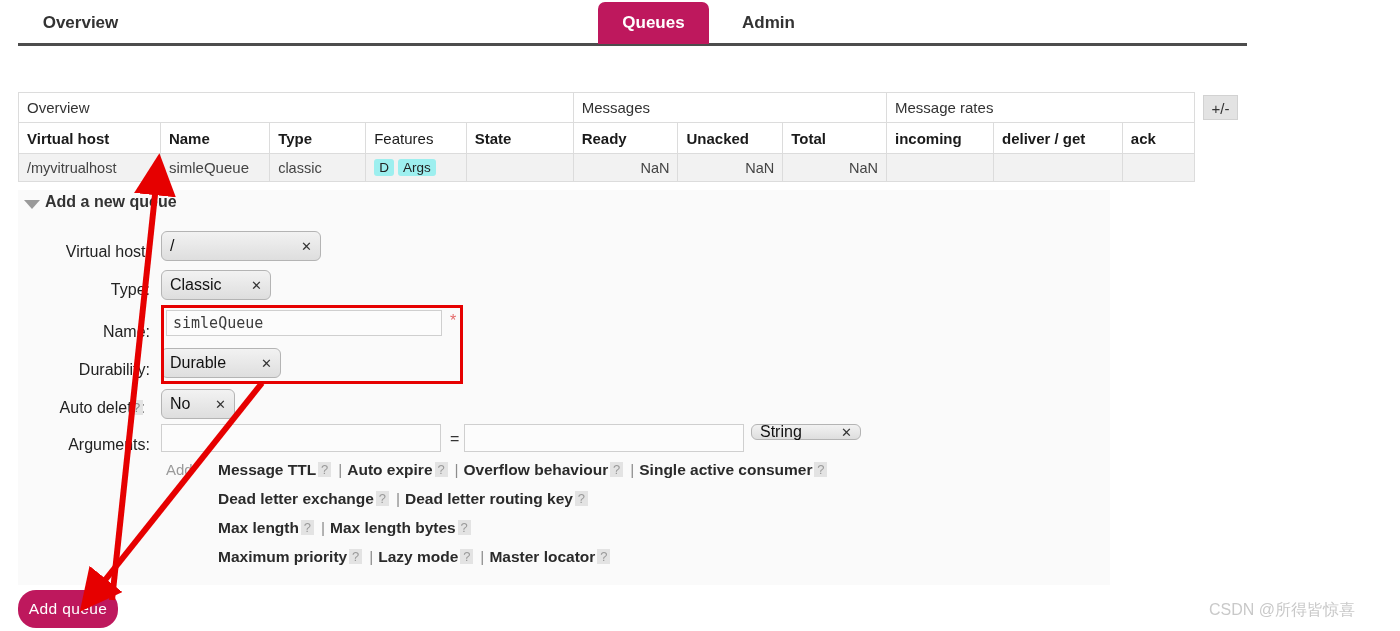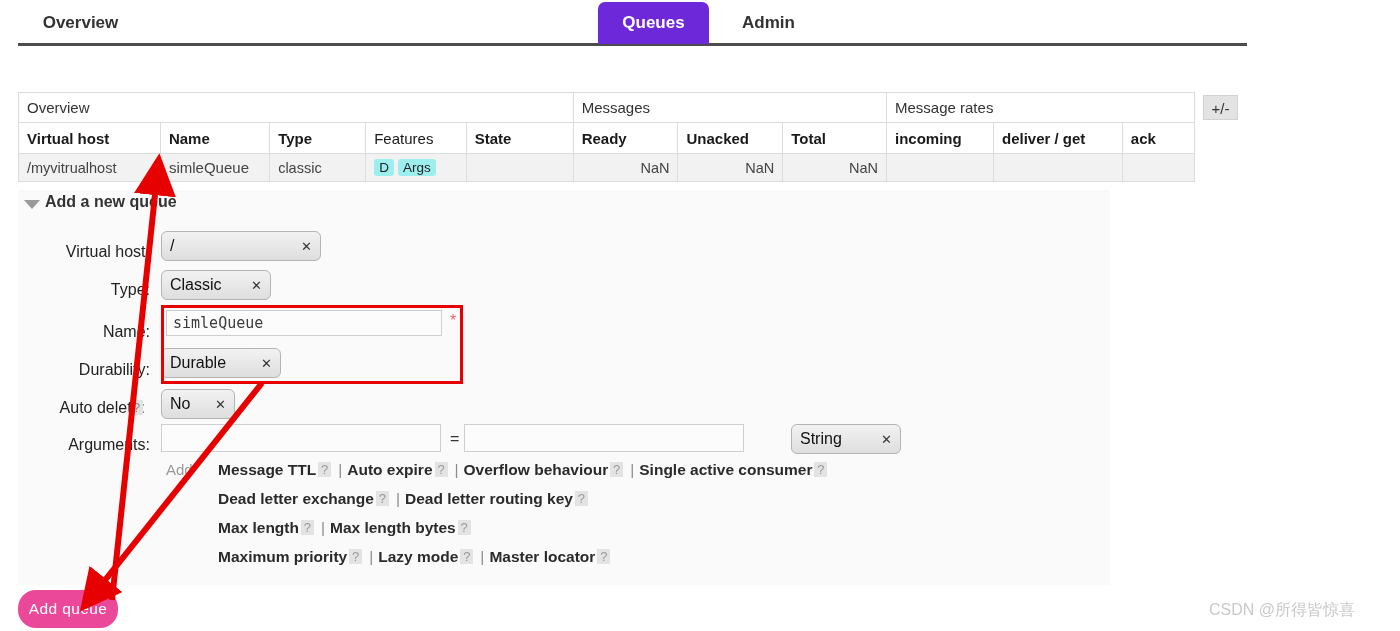--- a/index.html
+++ b/index.html
@@ -35,21 +35,21 @@
     height: 42px;
     line-height: 42px;
     font-size: 17px;
     font-weight: bold;
     color: #333;
     text-align: center;
     box-sizing: border-box;
     white-space: nowrap;
   }
   .tab.active {
-    background: #6d28d9;
+    background: #be185d;
     color: #ffffff;
     border-radius: 7px 7px 0 0;
     z-index: 3;
   }
 
   
   #qtable {
     position: absolute;
     left: 18px; top: 92px;
     width: 1177px;
@@ -229,21 +229,21 @@
     line-height: 15px;
     width: 13px; height: 15px;
     text-align: center;
     vertical-align: 1px;
     margin: 0 2px;
   }
   #addqueue {
     position: absolute;
     left: 18px; top: 590px;
     width: 100px; height: 38px;
-    background: #ec4899;
+    background: #be185d;
     color: #fff;
     border: none;
     border-radius: 18px;
     font-family: "Liberation Sans", sans-serif;
     font-size: 15.5px;
     letter-spacing: .4px;
   }
 
   
   #redbox {
@@ -350,21 +350,21 @@
 <div class="help" style="left:130px; top:400px;">?</div>
 <div class="selwrap" style="left:161px; top:389px; width:74px; height:30px;">
   <span class="sv">No</span>
   <span class="chev">✕</span>
 </div>
 
 <div class="flabel" style="left:20px; top:436px; width:130px;">Arguments:</div>
 <input class="plain" style="left: 161px; top: 424px; width: 280px; height: 28px;" value="">
 <div class="eqs" style="left:450px; top:430px;">=</div>
 <input class="plain" style="left: 464px; top: 424px; width: 280px; height: 28px;" value="">
-<div class="selwrap" style="left:751px; top:424px; width:110px; height:30px;margin-left:40px;">
+<div class="selwrap" style="left:751px; top:424px; width:110px; height:16px;">
   <span class="sv">String</span>
   <span class="chev">✕</span>
 </div>
 <div id="addlink">Add</div>
 
 <div class="presetrow" style="top:461px;"><span>Message TTL</span><span class="q">?</span><span class="sep">|</span><span>Auto expire</span><span class="q">?</span><span class="sep">|</span><span>Overflow behaviour</span><span class="q">?</span><span class="sep">|</span><span>Single active consumer</span><span class="q">?</span></div>
 <div class="presetrow" style="top:490px;"><span>Dead letter exchange</span><span class="q">?</span><span class="sep">|</span><span>Dead letter routing key</span><span class="q">?</span></div>
 <div class="presetrow" style="top:519px;"><span>Max length</span><span class="q">?</span><span class="sep">|</span><span>Max length bytes</span><span class="q">?</span></div>
 <div class="presetrow" style="top:548px;"><span>Maximum priority</span><span class="q">?</span><span class="sep">|</span><span>Lazy mode</span><span class="q">?</span><span class="sep">|</span><span>Master locator</span><span class="q">?</span></div>
 

